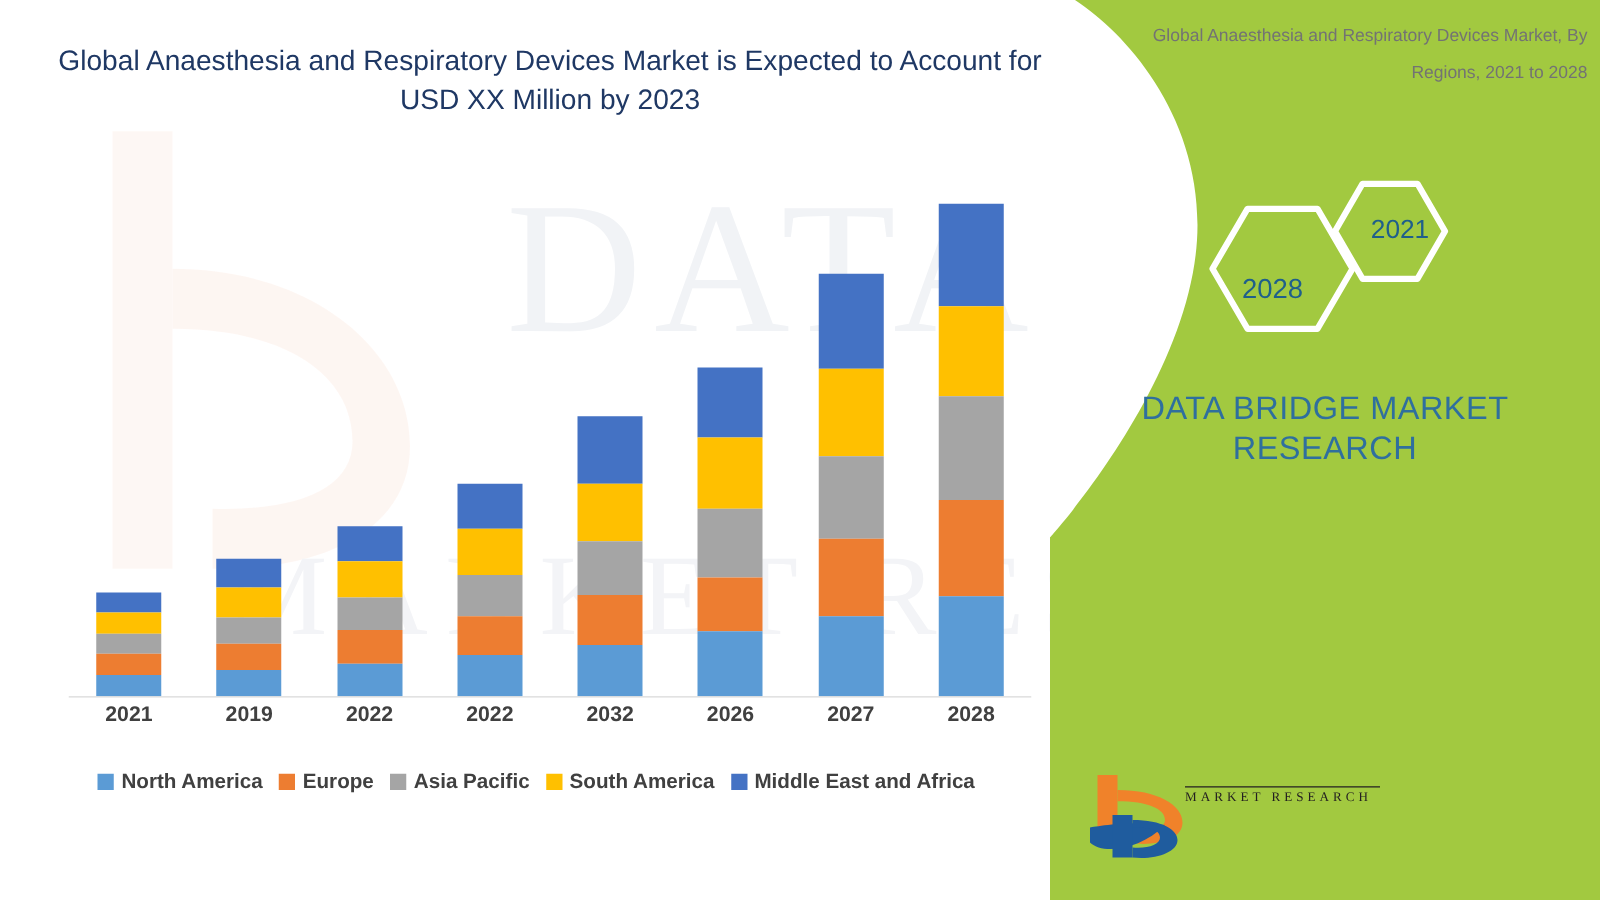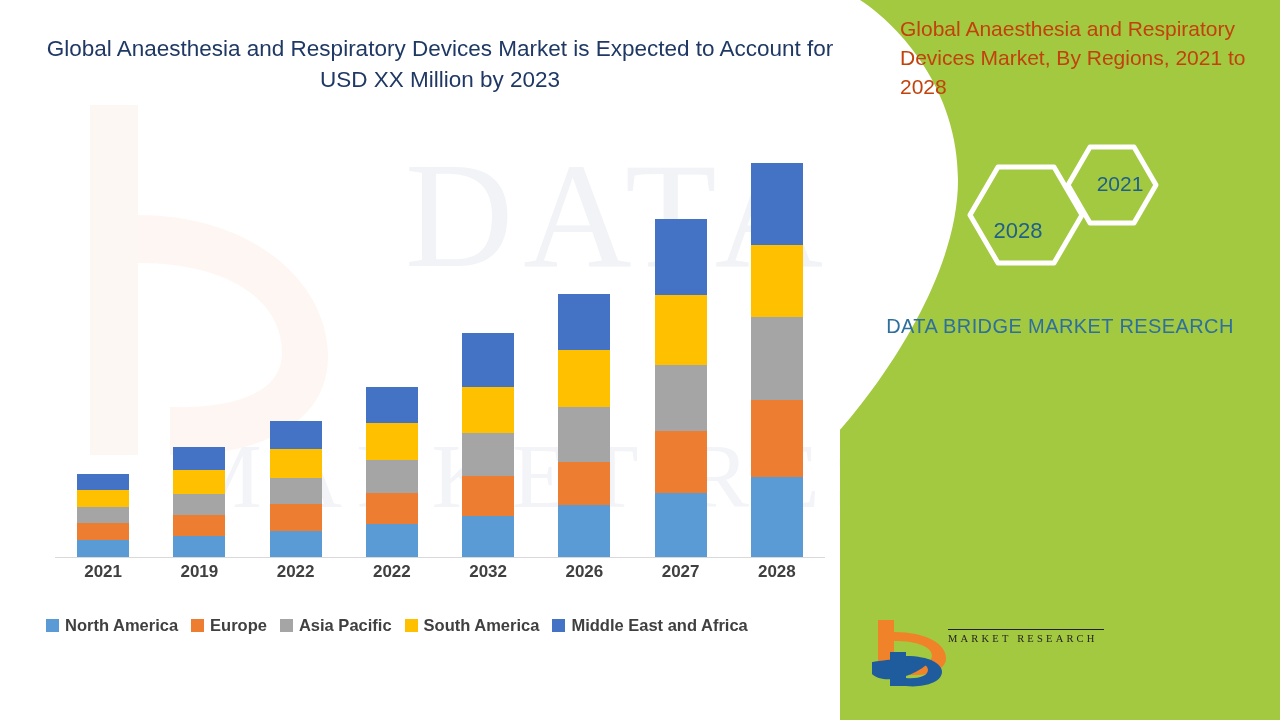--- a/index.html
+++ b/index.html
@@ -130,24 +130,25 @@
     text-align: center;
     font-size: 17px;
     font-weight: bold;
     color: #404040;
     font-family: "Liberation Sans", sans-serif;
   }
 
   
   .legend {
     position: absolute;
-    left: 46px;
+    left: 34px;
     top: 616px;
     width: 790px;
     display: flex;
+    justify-content: center;
     align-items: center;
     gap: 13px;
   }
   .legend-item {
     display: flex;
     align-items: center;
     gap: 6px;
   }
   .legend-swatch {
     width: 13px;
@@ -175,23 +176,23 @@
     position: absolute;
     left: 0; top: 0;
     width: 440px;
     height: 720px;
   }
   .panel-title {
     position: absolute;
     left: 60px;
     top: 14px;
     width: 370px;
-    text-align: left;
-    color: #c2410c;
-    font-size: 21px;
+    text-align: right;
+    color: #737373;
+    font-size: 14px;
     line-height: 29px;
     font-family: "Liberation Sans", sans-serif;
   }
   .hexes {
     position: absolute;
     left: 110px;
     top: 140px;
     width: 330px;
     height: 150px;
   }
@@ -213,21 +214,21 @@
     width: 90px;
     font-size: 21px;
   }
   .brand-name {
     position: absolute;
     left: 30px;
     top: 310px;
     width: 380px;
     text-align: center;
     color: #2f6f9e;
-    font-size: 20px;
+    font-size: 26px;
     line-height: 32px;
     letter-spacing: 0.4px;
     font-family: "Liberation Sans", sans-serif;
   }
 
   
   .logo {
     position: absolute;
     left: 20px;
     top: 612px;

